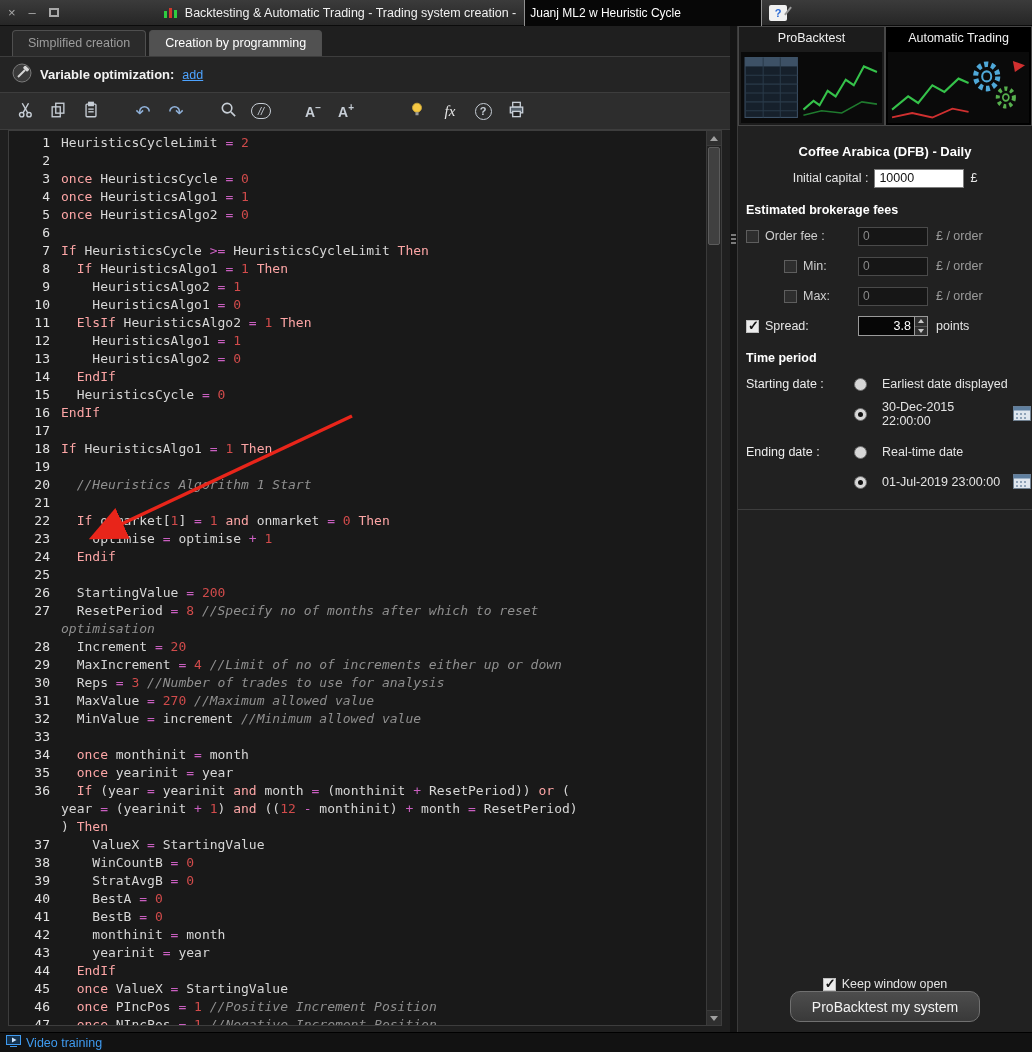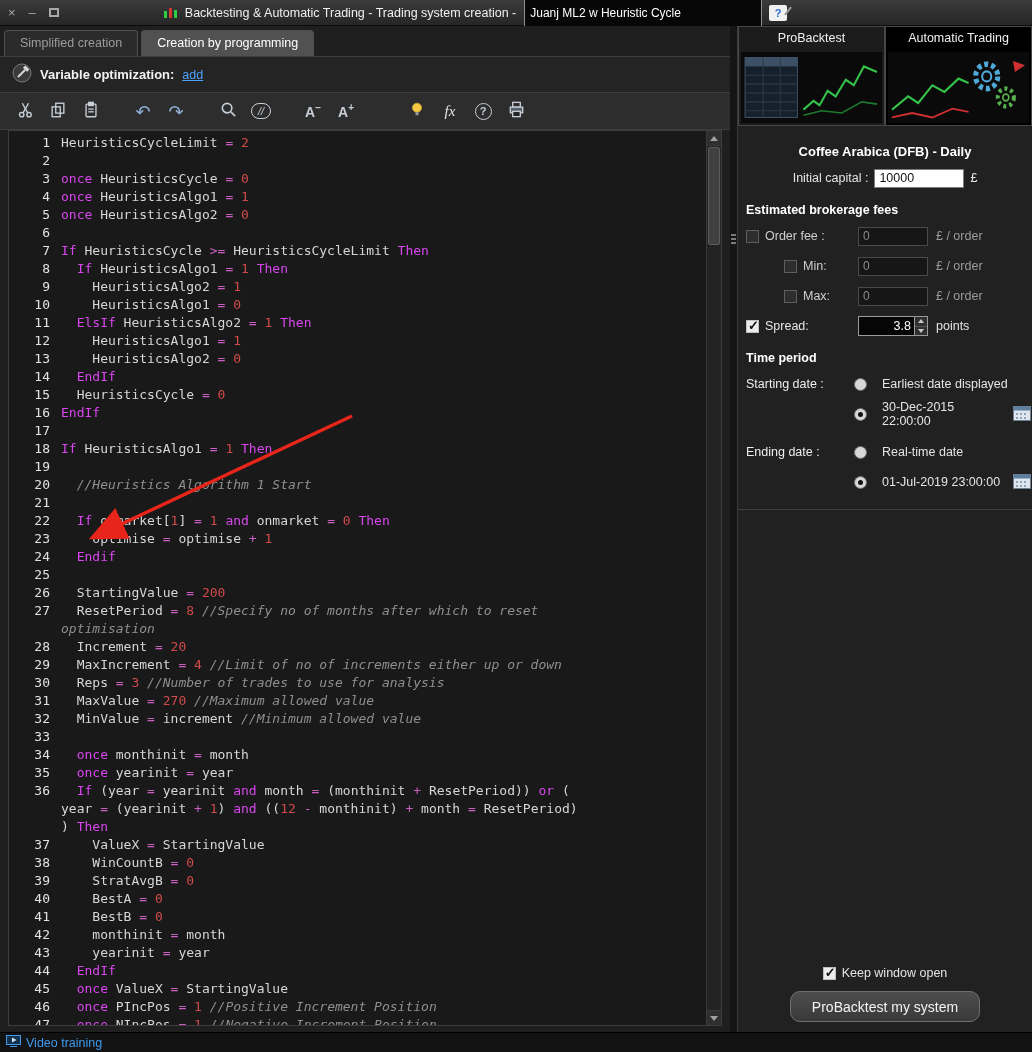--- a/index.html
+++ b/index.html
@@ -22,21 +22,21 @@
   .help-badge::after{content:'';position:absolute;right:-2px;top:1px;width:2px;height:10px;background:#9a9a9a;transform:rotate(38deg);}
 
   
   .content{position:absolute;top:26px;left:0;right:0;bottom:20px;display:flex;}
   .left{position:relative;width:730px;background:#1f1f1f;}
   .splitter{width:7px;background:#151515;position:relative;}
   .grip{position:absolute;top:208px;left:1px;width:5px;height:2px;background:#7a7a7a;box-shadow:0 4px 0 #7a7a7a,0 8px 0 #7a7a7a;}
   .right{flex:1;background:#212121;border-left:1px solid #3a3a3a;display:flex;flex-direction:column;overflow:hidden;}
 
   
-  .tabbar{display:flex;gap:3px;padding:4px 0 0 4px;height:30px;}
+  .tabbar{display:flex;gap:3px;padding:4px 0 0 12px;height:30px;}
   .tab{height:26px;line-height:24px;padding:0 15px;border:1px solid #4f4f4f;border-bottom:none;border-radius:4px 4px 0 0;background:#2b2b2b;color:#9d9d9d;cursor:pointer;}
   .tab.active{background:#515151;color:#fff;}
 
   
   .varopt{height:36px;background:#242424;border-top:1px solid #3d3d3d;display:flex;align-items:center;padding-left:12px;gap:8px;}
   .vo-label{font-weight:bold;color:#f2f2f2;font-size:13px;}
   .vo-add{color:#4da3ff;text-decoration:underline;cursor:pointer;}
 
   
   .toolbar{height:38px;background:#2d2d2d;border-top:1px solid #3d3d3d;border-bottom:1px solid #3d3d3d;display:flex;align-items:center;padding-left:10px;gap:3px;}
@@ -49,21 +49,21 @@
   .fxtxt{font-family:"Liberation Serif",serif;font-style:italic;font-size:15px;color:#e6e6e6;}
   .qcirc{width:17px;height:17px;border:1.5px solid #c7ced6;border-radius:50%;font-size:11px;font-weight:bold;color:#c7ced6;text-align:center;line-height:14px;}
 
   
   .editor{position:absolute;left:8px;right:8px;top:104px;bottom:6px;background:#191919;border:1px solid #3d3d3d;overflow:hidden;
           font-family:"DejaVu Sans Mono",monospace;font-size:13px;line-height:18px;}
   .codewrap{position:absolute;left:0;top:3px;right:16px;bottom:0;overflow:hidden;}
   .crow{display:flex;height:18px;white-space:pre;}
   .ln{width:52px;text-align:right;padding-right:11px;color:#e2e2e2;flex:none;}
   .tx{color:#d6d6d6;}
-  .k{color:#d946ef;}
+  .k{color:#fca5a5;}
   .num{color:#d14b4b;}
   .op{color:#c95fc0;}
   .cm{color:#8f8f8f;font-style:italic;}
 
   .vscroll{position:absolute;top:0;right:0;bottom:0;width:15px;background:#232323;border-left:1px solid #3a3a3a;}
   .sb-btn{position:absolute;left:0;width:14px;height:15px;background:#2f2f2f;display:flex;align-items:center;justify-content:center;cursor:pointer;}
   .sb-btn.up{top:0;border-bottom:1px solid #3a3a3a;}
   .sb-btn.down{bottom:0;border-top:1px solid #3a3a3a;}
   .tri-up{width:0;height:0;border-left:4px solid transparent;border-right:4px solid transparent;border-bottom:5px solid #a0a0a0;}
   .tri-down{width:0;height:0;border-left:4px solid transparent;border-right:4px solid transparent;border-top:5px solid #a0a0a0;}
@@ -106,21 +106,21 @@
   .tp-spacer{width:100px;flex:none;}
   .radio{width:13px;height:13px;border-radius:50%;background:#d7d7d7;border:1px solid #6d6d6d;flex:none;position:relative;cursor:pointer;margin-right:7px;}
   .radio.on::after{content:'';position:absolute;left:3px;top:3px;width:5px;height:5px;border-radius:50%;background:#101010;}
   .cal-icon{margin-left:auto;margin-right:1px;flex:none;}
   .gap-top{margin-top:8px;}
 
   .rp-divider{height:1px;background:#3d3d3d;margin-top:12px;}
   .tick-row{display:flex;align-items:center;height:36px;padding:0 8px;gap:6px;margin-top:4px;}
   .globe{width:15px;height:15px;border-radius:50%;background:radial-gradient(circle at 35% 30%,#bfe0ff,#4d94e0 55%,#1c4f8e);flex:none;}
 
-  .rp-bottom{margin-top:auto;display:flex;flex-direction:column;align-items:center;gap:11px;}
+  .rp-bottom{margin-top:auto;display:flex;flex-direction:column;align-items:center;}
   .keep-row{display:flex;align-items:center;}
   .run-btn{width:190px;height:31px;background:linear-gradient(#4d4d4d,#393939);border:1px solid #707070;border-radius:10px;color:#f2f2f2;font-size:14px;cursor:pointer;font-family:"Liberation Sans",sans-serif;}
 
   
   .statusbar{position:absolute;left:0;right:0;bottom:0;height:20px;background:#121212;border-top:1px solid #000;display:flex;align-items:center;padding-left:6px;gap:5px;}
   .vt-link{color:#3f9bf0;cursor:pointer;}
 </style>
 </head>
 <body>
 

